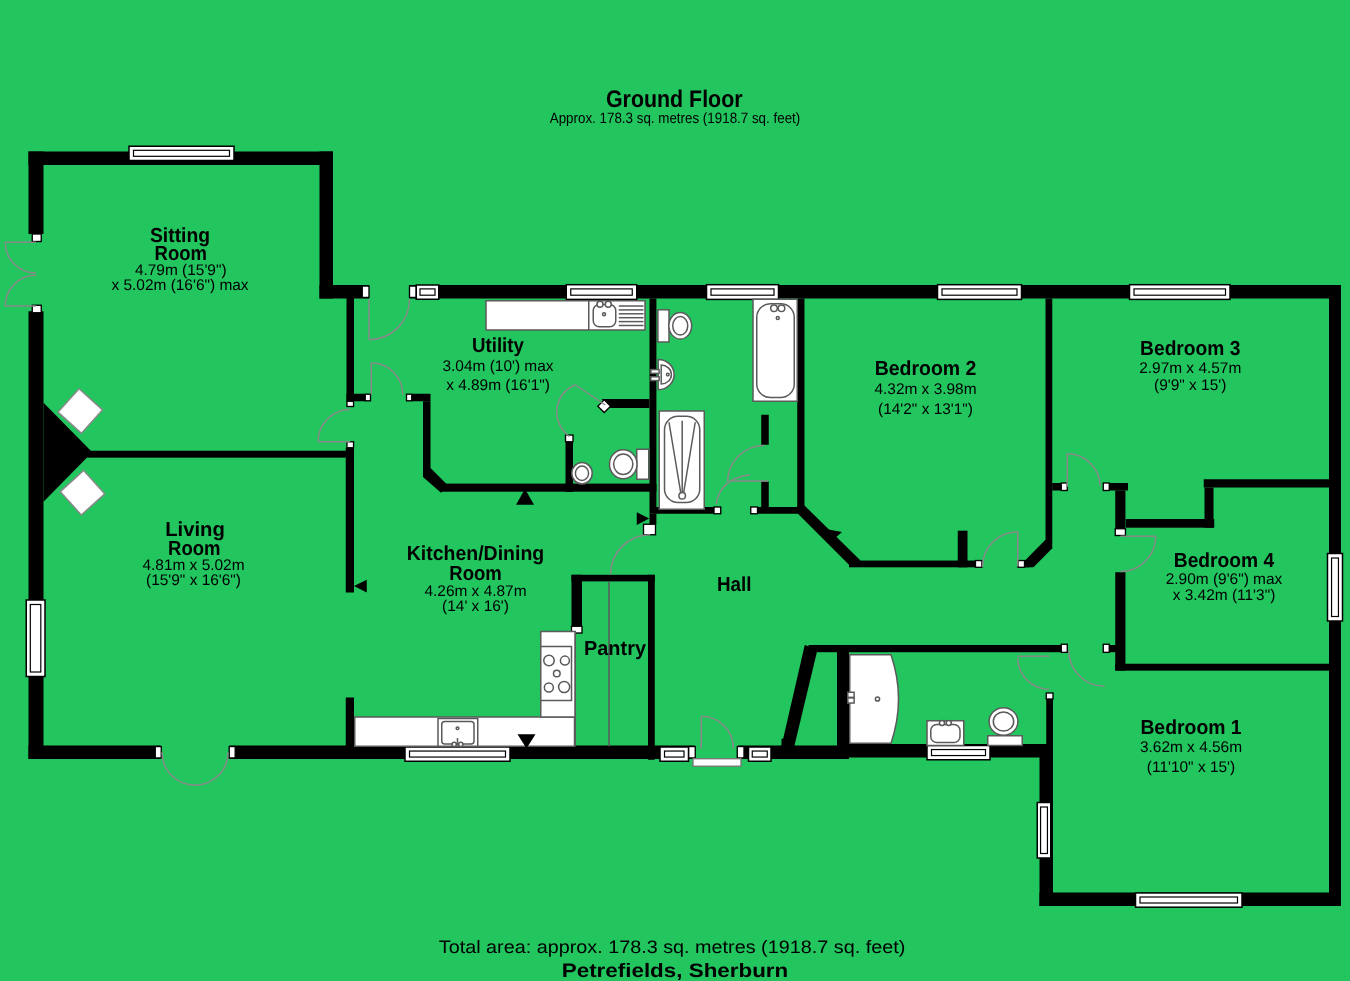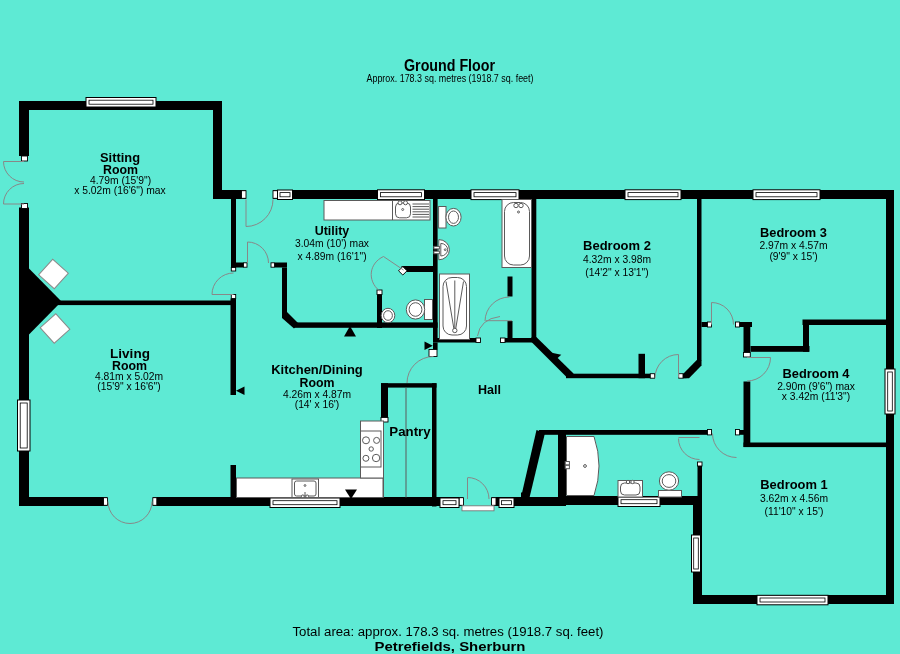--- a/index.html
+++ b/index.html
@@ -1,16 +1,16 @@
 <!DOCTYPE html>
 <html><head>
 <meta charset="utf-8">
 <style>
 html,body{margin:0;padding:0;background:#fff;}
-#page{position:relative;width:900px;height:654px;background:#5eead4;overflow:hidden;
+#page{position:relative;width:900px;height:654px;background:#22c55e;overflow:hidden;
 font-family:"Liberation Sans",sans-serif;}
 svg{position:absolute;left:0;top:0;}
 </style>
 </head>
 <body>
 <div id="page">
 <svg width="900" height="654" viewBox="0 0 900 654">
 <defs></defs>
 
 <g fill="#000" stroke="none">

